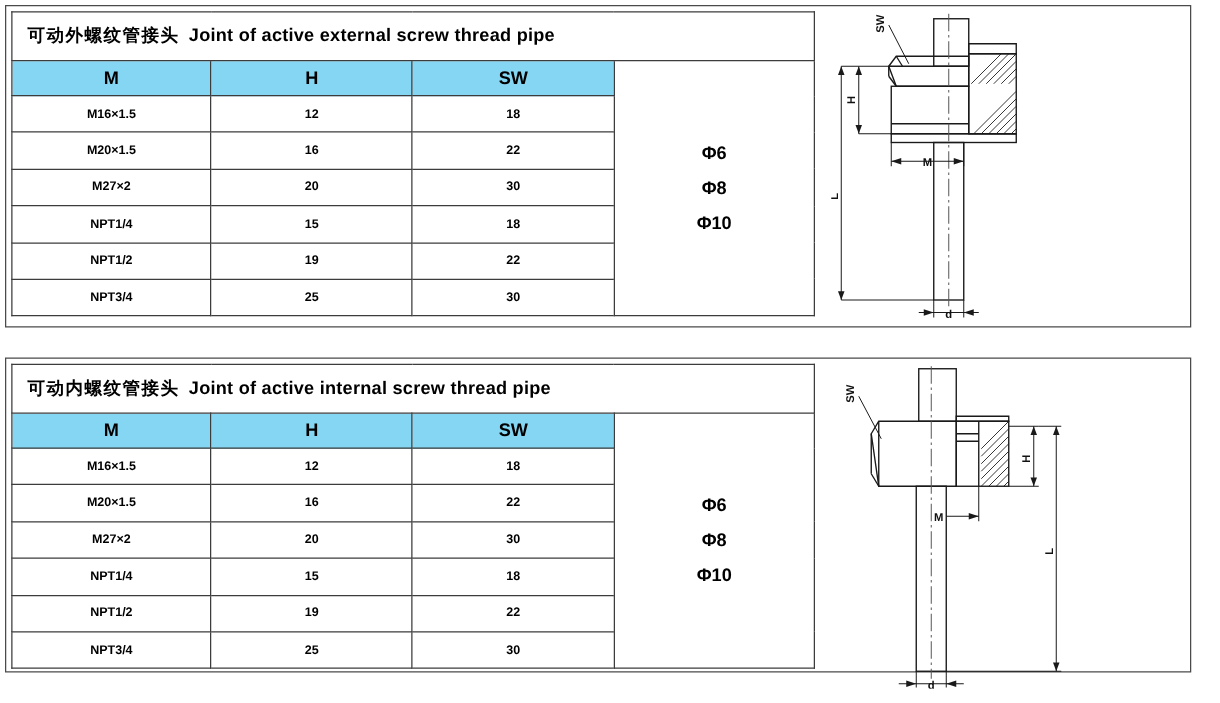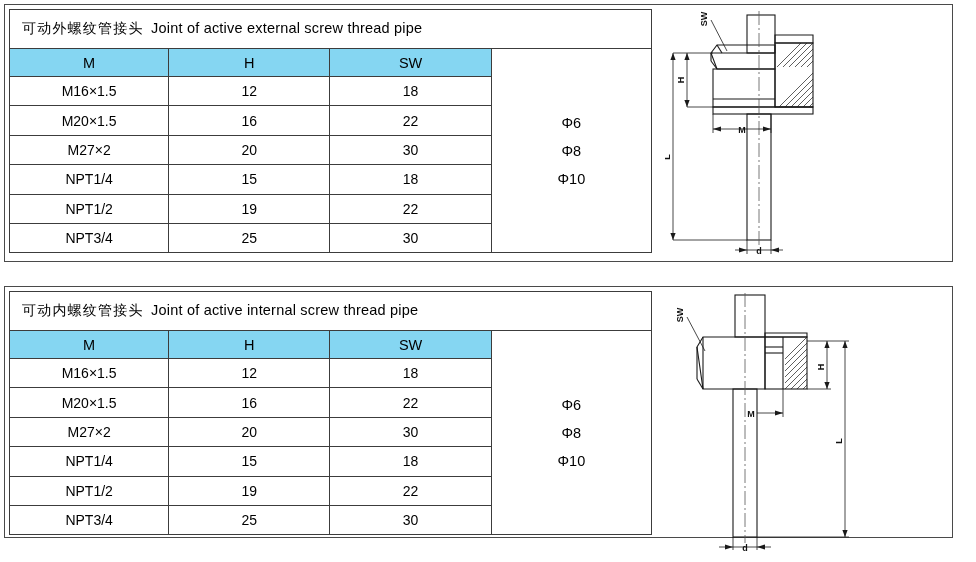--- a/index.html
+++ b/index.html
@@ -47,21 +47,21 @@
     width: 643px;
     border-collapse: collapse;
     table-layout: fixed;
     background: #ffffff;
   }
   .spec-table td, .spec-table th {
     border: 1.4px solid #3c3c3c;
     padding: 0;
     text-align: center;
     vertical-align: middle;
-    font-weight: normal;
+    font-weight: bold;
   }
 
   .title-cell {
     height: 38px;
     text-align: left !important;
     padding-left: 12px !important;
     font-size: 14.5px;
     letter-spacing: 0.2px;
     white-space: nowrap;
   }
@@ -76,21 +76,21 @@
   }
 
   .hdr-cell {
     height: 27px;
     background: #85d6f2;
     font-size: 14.5px;
   }
 
   .data-cell {
     height: 28.4px;
-    font-size: 14px;
+    font-size: 10px;
   }
 
   .dia-cell {
     font-size: 14.5px;
     line-height: 28px;
     vertical-align: middle;
   }
   .dia-stack {
     display: block;
     text-align: center;

